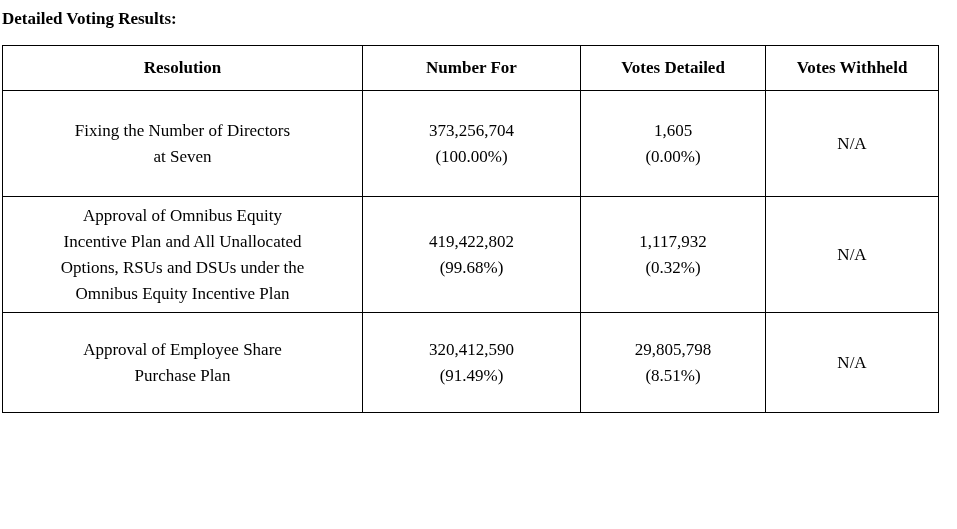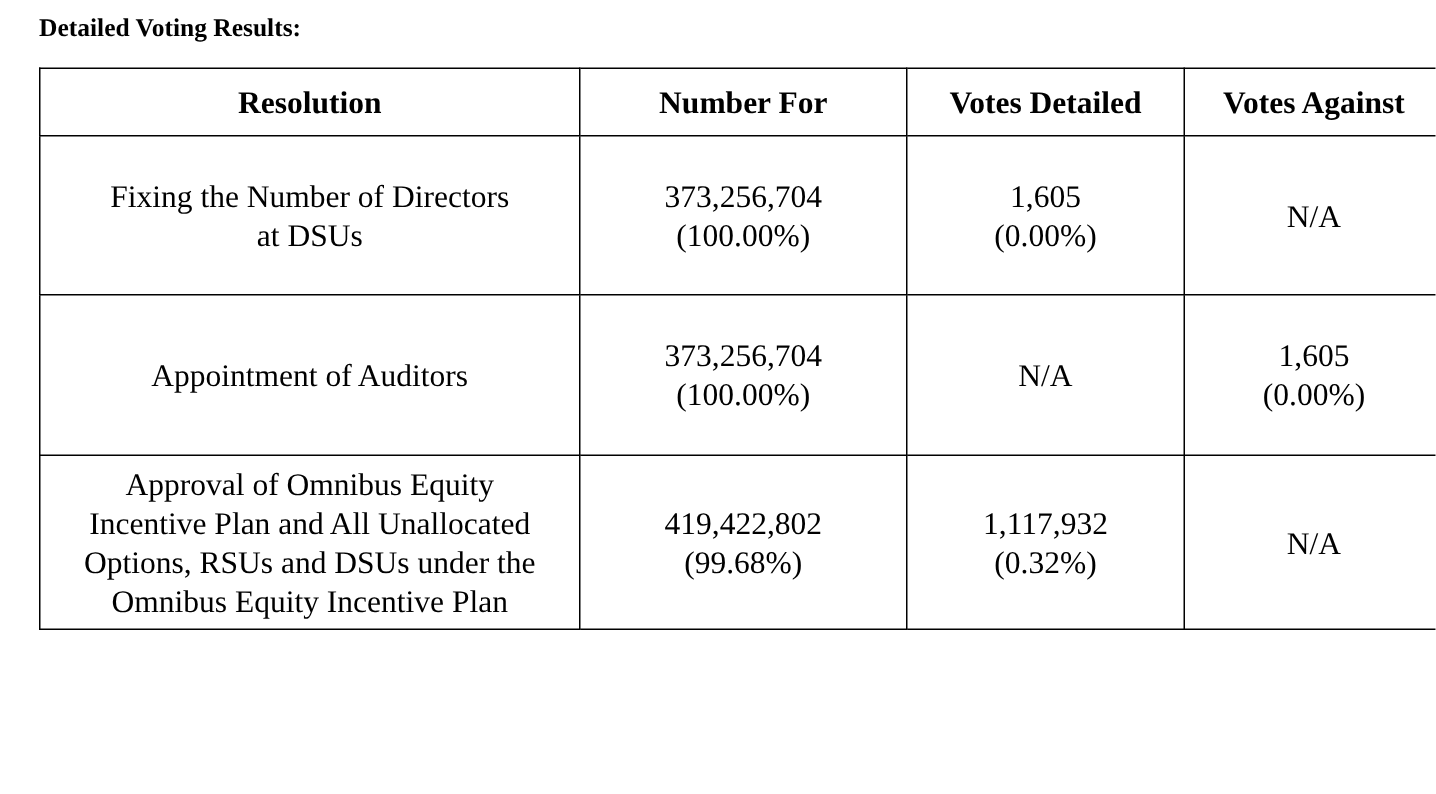--- a/index.html
+++ b/index.html
@@ -6,41 +6,41 @@
     margin: 0;
     padding: 0;
     background: #ffffff;
     color: #000000;
     font-family: "Liberation Serif", "DejaVu Serif", serif;
   }
   .page {
     width: 957px;
     height: 529px;
     box-sizing: border-box;
-    padding: 6px 26px;
+    padding: 6px 2px;
     overflow: hidden;
   }
   .doc-title {
     font-size: 17px;
     font-weight: bold;
     margin: 2px 0 0 0;
     line-height: 22px;
   }
   table.voting {
     border-collapse: collapse;
     table-layout: fixed;
     width: 936px;
     margin-top: 15px;
   }
   table.voting th,
   table.voting td {
     border: 1px solid #000000;
     text-align: center;
     vertical-align: middle;
-    font-size: 21px;
+    font-size: 17px;
     line-height: 26px;
     padding: 0 6px;
     white-space: pre-line;
     box-sizing: border-box;
   }
   table.voting th {
     font-weight: bold;
     height: 45px;
     line-height: 20px;
   }
@@ -65,48 +65,49 @@
       <col class="c-resolution">
       <col class="c-for">
       <col class="c-against">
       <col class="c-withheld">
     </colgroup>
     <thead>
       <tr>
         <th>Resolution</th>
         <th>Number For</th>
         <th>Votes Detailed</th>
-        <th>Votes Against</th>
+        <th>Votes Withheld</th>
       </tr>
     </thead>
     <tbody>
       <tr class="row-0">
         <td>Fixing the Number of Directors
-at DSUs</td>
+at Seven</td>
         <td>373,256,704
 (100.00%)</td>
         <td>1,605
 (0.00%)</td>
         <td>N/A</td>
-      </tr>
-      <tr class="row-1">
-        <td>Appointment of Auditors</td>
-        <td>373,256,704
-(100.00%)</td>
-        <td>N/A</td>
-        <td>1,605
-(0.00%)</td>
       </tr>
       <tr class="row-2">
         <td>Approval of Omnibus Equity
 Incentive Plan and All Unallocated
 Options, RSUs and DSUs under the
 Omnibus Equity Incentive Plan</td>
         <td>419,422,802
 (99.68%)</td>
         <td>1,117,932
 (0.32%)</td>
         <td>N/A</td>
       </tr>
+      <tr class="row-3">
+        <td>Approval of Employee Share
+Purchase Plan</td>
+        <td>320,412,590
+(91.49%)</td>
+        <td>29,805,798
+(8.51%)</td>
+        <td>N/A</td>
+      </tr>
     </tbody>
   </table>
 
 </div>
 
 </body></html>

